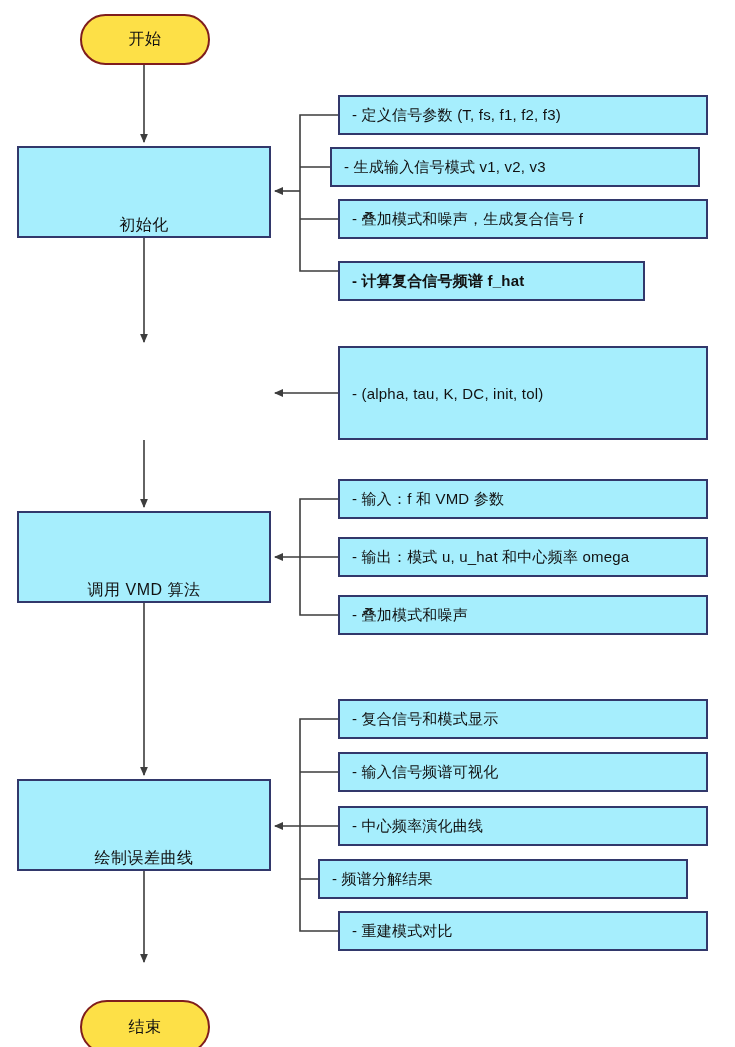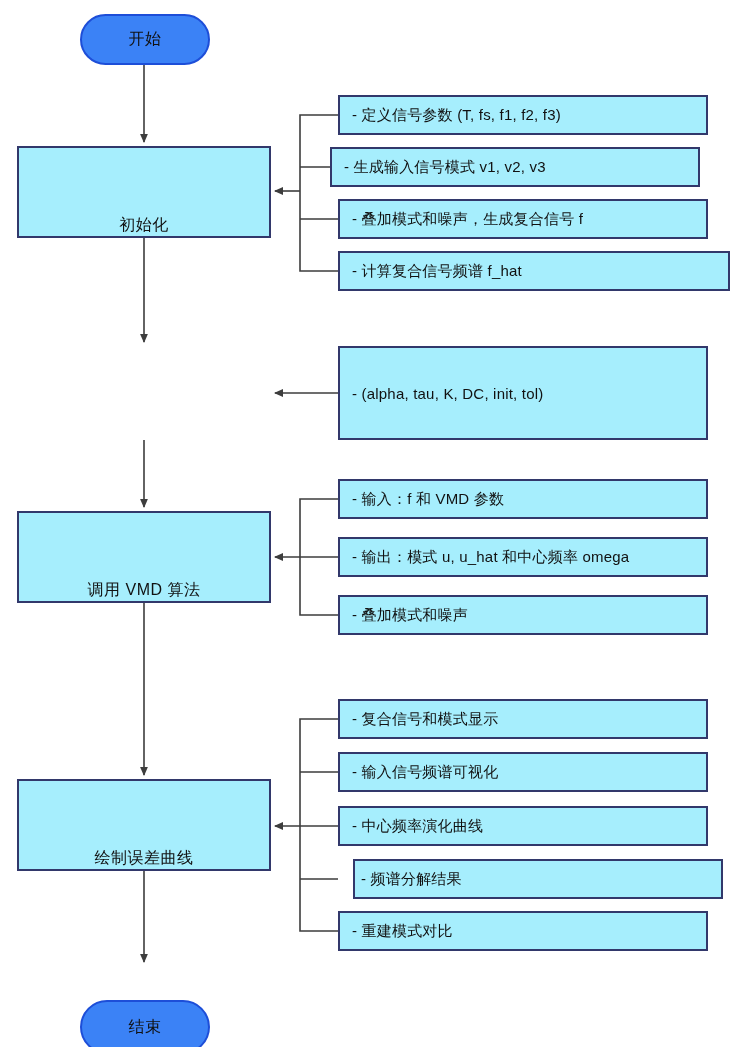--- a/index.html
+++ b/index.html
@@ -31,22 +31,22 @@
   .node {
     position: absolute;
     z-index: 2;
     box-sizing: border-box;
     display: flex;
     align-items: center;
     color: #111111;
   }
   .terminal {
     justify-content: center;
-    background: #3b82f6;
-    border: 2px solid #1d4ed8;
+    background: #fde047;
+    border: 2px solid #7f1d1d;
     border-radius: 999px;
     font-size: 16px;
     letter-spacing: 0.5px;
   }
   .process {
     justify-content: center;
     background: #a6eefd;
     border: 2px solid #32386b;
     font-size: 16px;
     letter-spacing: 0.5px;
@@ -112,21 +112,21 @@
 
   <div class="node detail" style="left:338px; top:95px; width:370px; height:40px;">
     <span>- 定义信号参数 (T, fs, f1, f2, f3)</span>
   </div>
   <div class="node detail" style="left:330px; top:147px; width:370px; height:40px;">
     <span>- 生成输入信号模式 v1, v2, v3</span>
   </div>
   <div class="node detail" style="left:338px; top:199px; width:370px; height:40px;">
     <span>- 叠加模式和噪声，生成复合信号 f</span>
   </div>
-  <div class="node detail" style="left:338px; top:251px; width:392px; height:40px;">
+  <div class="node detail" style="left:338px; top:261px; width:307px; height:40px;font-weight:bold;">
     <span>- 计算复合信号频谱 f_hat</span>
   </div>
 
 
   <div class="node detail detail-tall" style="left:338px; top:346px; width:370px; height:94px;">
     <span>- (alpha, tau, K, DC, init, tol)</span>
   </div>
 
   <div class="node process" style="left:17px; top:511px; width:254px; height:92px;">
     <span>调用 VMD 算法</span>
@@ -148,21 +148,21 @@
 
   <div class="node detail" style="left:338px; top:699px; width:370px; height:40px;">
     <span>- 复合信号和模式显示</span>
   </div>
   <div class="node detail" style="left:338px; top:752px; width:370px; height:40px;">
     <span>- 输入信号频谱可视化</span>
   </div>
   <div class="node detail" style="left:338px; top:806px; width:370px; height:40px;">
     <span>- 中心频率演化曲线</span>
   </div>
-  <div class="node detail" style="left:353px; top:859px; width:370px; height:40px;padding-left:6px;">
+  <div class="node detail" style="left:318px; top:859px; width:370px; height:40px;">
     <span>- 频谱分解结果</span>
   </div>
   <div class="node detail" style="left:338px; top:911px; width:370px; height:40px;">
     <span>- 重建模式对比</span>
   </div>
 
   <div class="node terminal" style="left:80px; top:1000px; width:130px; height:54px;">
     <span>结束</span>
   </div>
 

